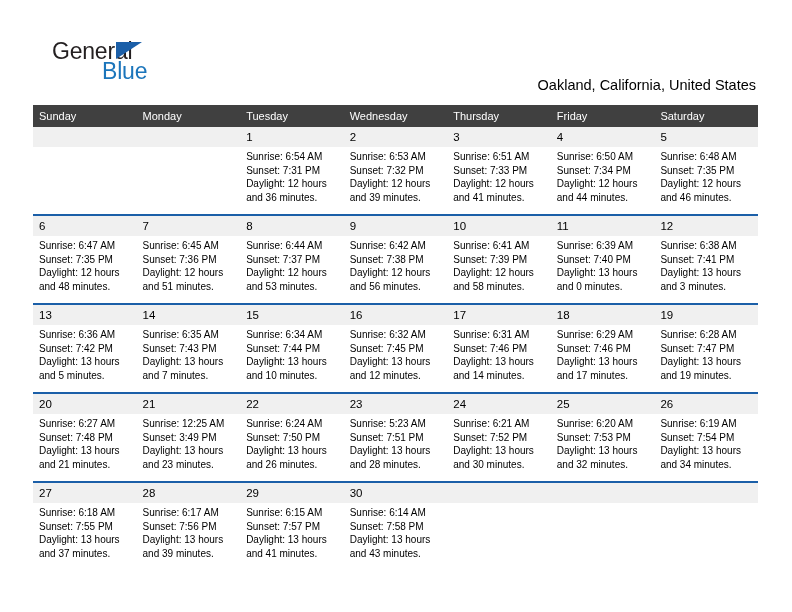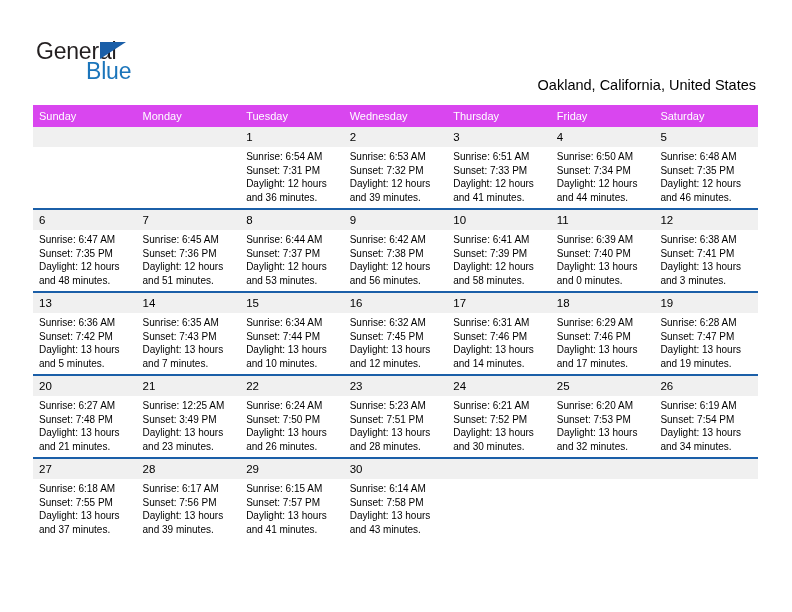--- a/index.html
+++ b/index.html
@@ -18,21 +18,21 @@
 
   
   .header {
     position: absolute;
     left: 0; top: 0;
     width: 792px;
     height: 100px;
   }
   .logo {
     position: absolute;
-    left: 36px;
+    left: 52px;
     top: 38px;
     width: 200px;
     height: 52px;
   }
   .logo-general {
     position: absolute;
     left: 0;
     top: 0;
     font-size: 23px;
     color: #231f20;
@@ -83,21 +83,21 @@
   
   .calendar {
     position: absolute;
     left: 33px;
     top: 105px;
     width: 725px;
     border-collapse: collapse;
     table-layout: fixed;
   }
   .calendar th {
-    background: #d946ef;
+    background: #404040;
     color: #ffffff;
     font-size: 11px;
     font-weight: normal;
     text-align: left;
     padding: 5px 0 5px 6px;
     height: 9px;
     line-height: 12px;
     margin-top: 20px;
   }
   .calendar td {
@@ -114,21 +114,21 @@
     font-size: 11.5px;
     line-height: 14px;
     padding: 3px 0 3px 6px;
     color: #000000;
     height: 14px;
   }
   .daynum.empty {
     color: transparent;
   }
   .details {
-    padding: 3px 5px 2px 6px;
+    padding: 3px 5px 8px 6px;
     font-size: 10px;
     line-height: 13.5px;
     color: #000000;
     min-height: 56px;
   }
   .details div {
     white-space: nowrap;
   }
 </style>
 </head>

